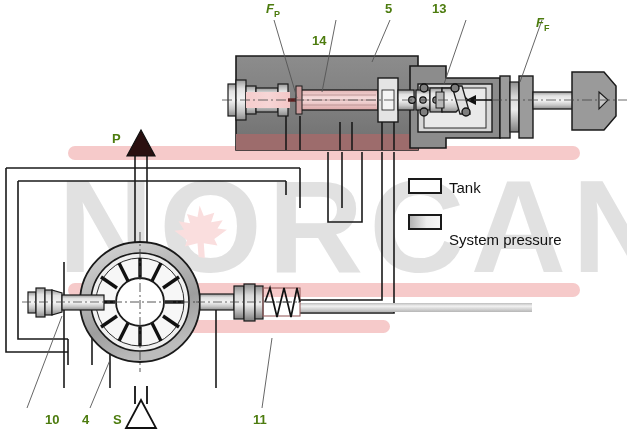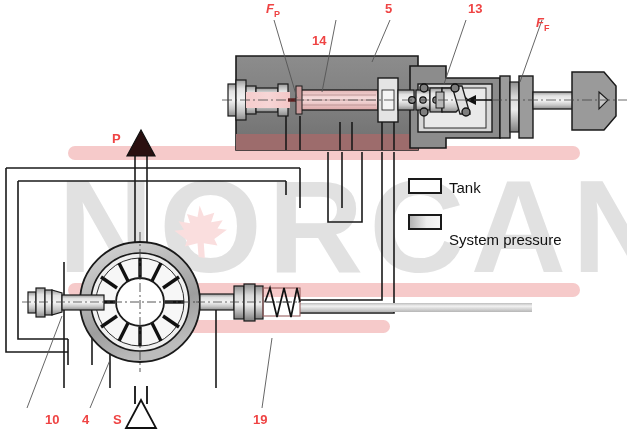--- a/index.html
+++ b/index.html
@@ -1,20 +1,20 @@
 <!DOCTYPE html>
 <html><head>
 <meta charset="utf-8">
 <style>
   html,body{margin:0;padding:0;background:#ffffff;}
   body{width:627px;height:437px;position:relative;overflow:hidden;
        font-family:"Liberation Sans",sans-serif;color:#1a1a1a;}
   #stage{position:absolute;left:0;top:0;width:627px;height:437px;}
   svg{position:absolute;left:0;top:0;}
-  .lbl{position:absolute;font-weight:bold;font-size:13px;color:#ef4444;
+  .lbl{position:absolute;font-weight:bold;font-size:13px;color:#4d7c0f;
        letter-spacing:0;white-space:nowrap;}
   .lbl .sub{font-size:9px;font-weight:bold;vertical-align:sub;}
   .lbl .ital{font-style:italic;font-weight:bold;}
   .legtxt{position:absolute;font-size:15px;color:#111;white-space:nowrap;}
 </style>
 </head>
 <body>
 
 <div id="stage">
 
@@ -270,28 +270,28 @@
     </g>
 
   </g>
 </svg>
 
 <div class="lbl" style="left:266px;top:1px;">
   <span class="ital">F</span><span class="sub">P</span>
 </div>
 <div class="lbl" style="left:312px;top:1px;margin-top:32px;">14</div>
 <div class="lbl" style="left:385px;top:1px;">5</div>
-<div class="lbl" style="left:468px;top:1px;">13</div>
+<div class="lbl" style="left:432px;top:1px;">13</div>
 <div class="lbl" style="left:536px;top:15px;">
   <span class="ital">F</span><span class="sub">F</span>
 </div>
 
 <div class="lbl" style="left:17px;top:412px;margin-left:28px;">10</div>
 <div class="lbl" style="left:82px;top:412px;">4</div>
-<div class="lbl" style="left:253px;top:412px;">19</div>
+<div class="lbl" style="left:253px;top:412px;">11</div>
 
 <div class="lbl" style="left:112px;top:131px;">P</div>
 <div class="lbl" style="left:113px;top:412px;">S</div>
 
 <div class="legtxt" style="left:449px;top:179px;">Tank</div>
 <div class="legtxt" style="left:449px;top:231px;">System pressure</div>
 
 </div>
 
 </body></html>

